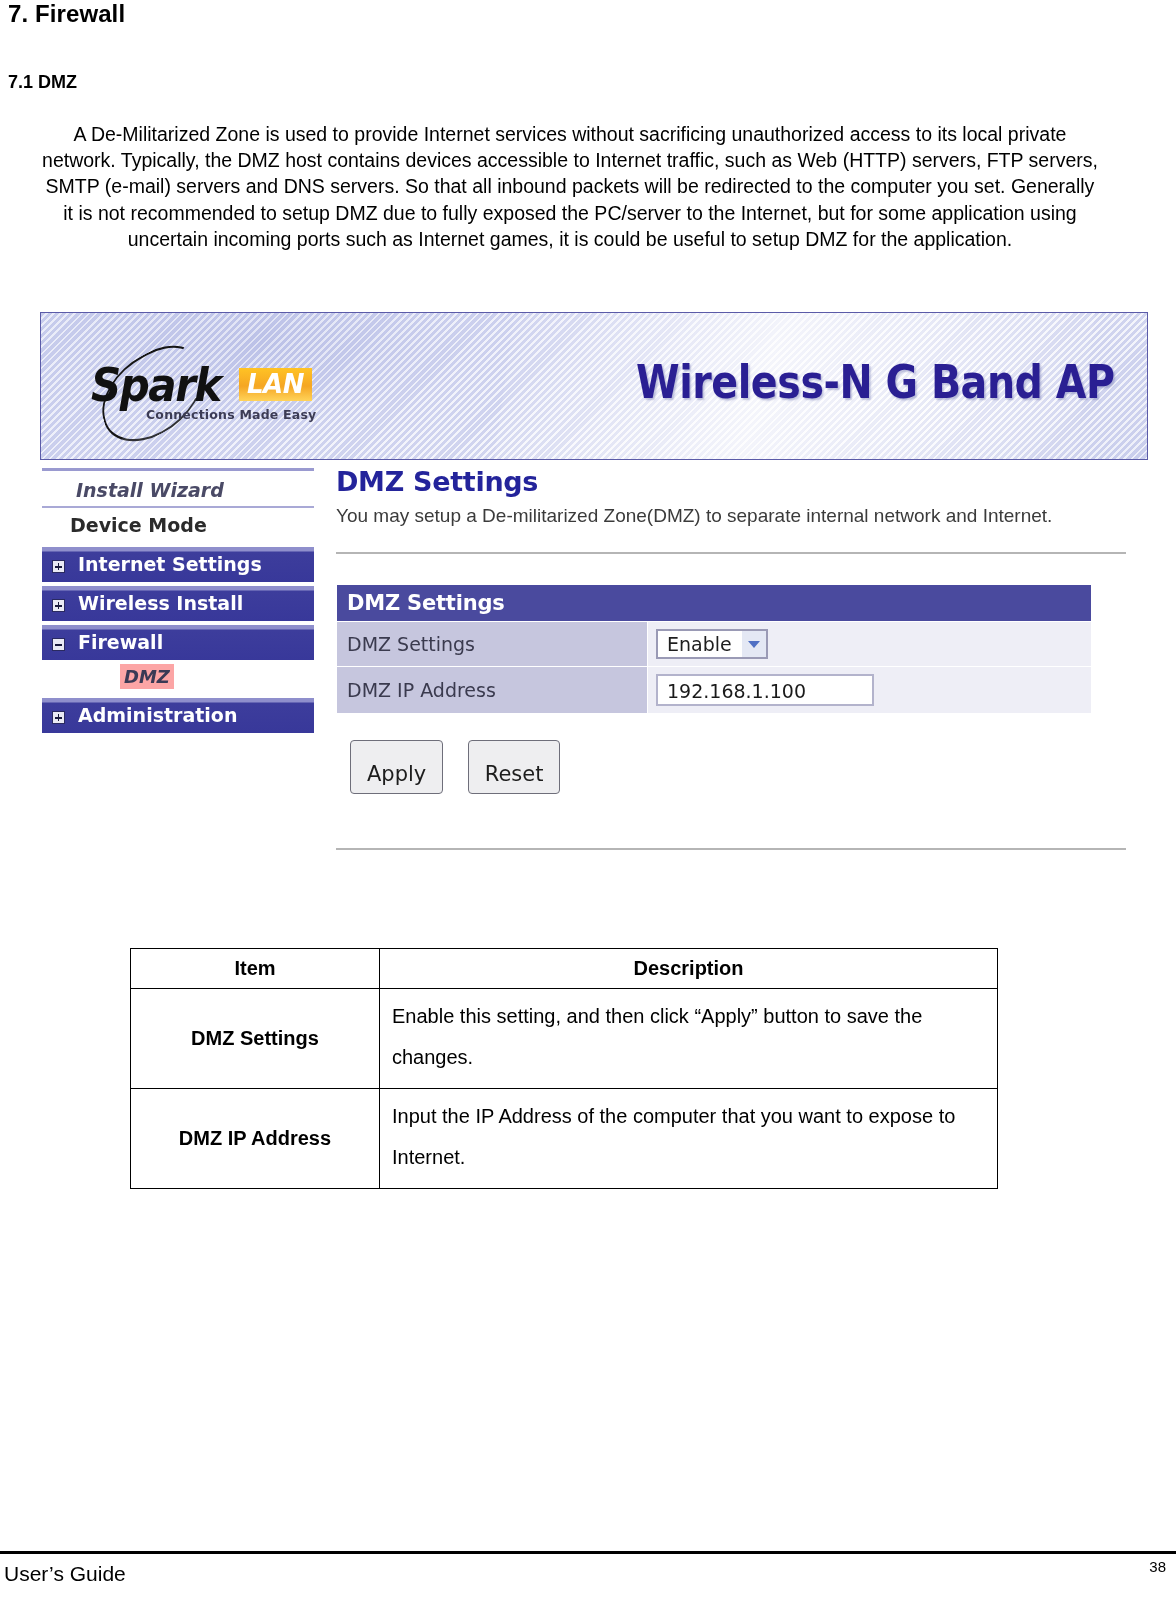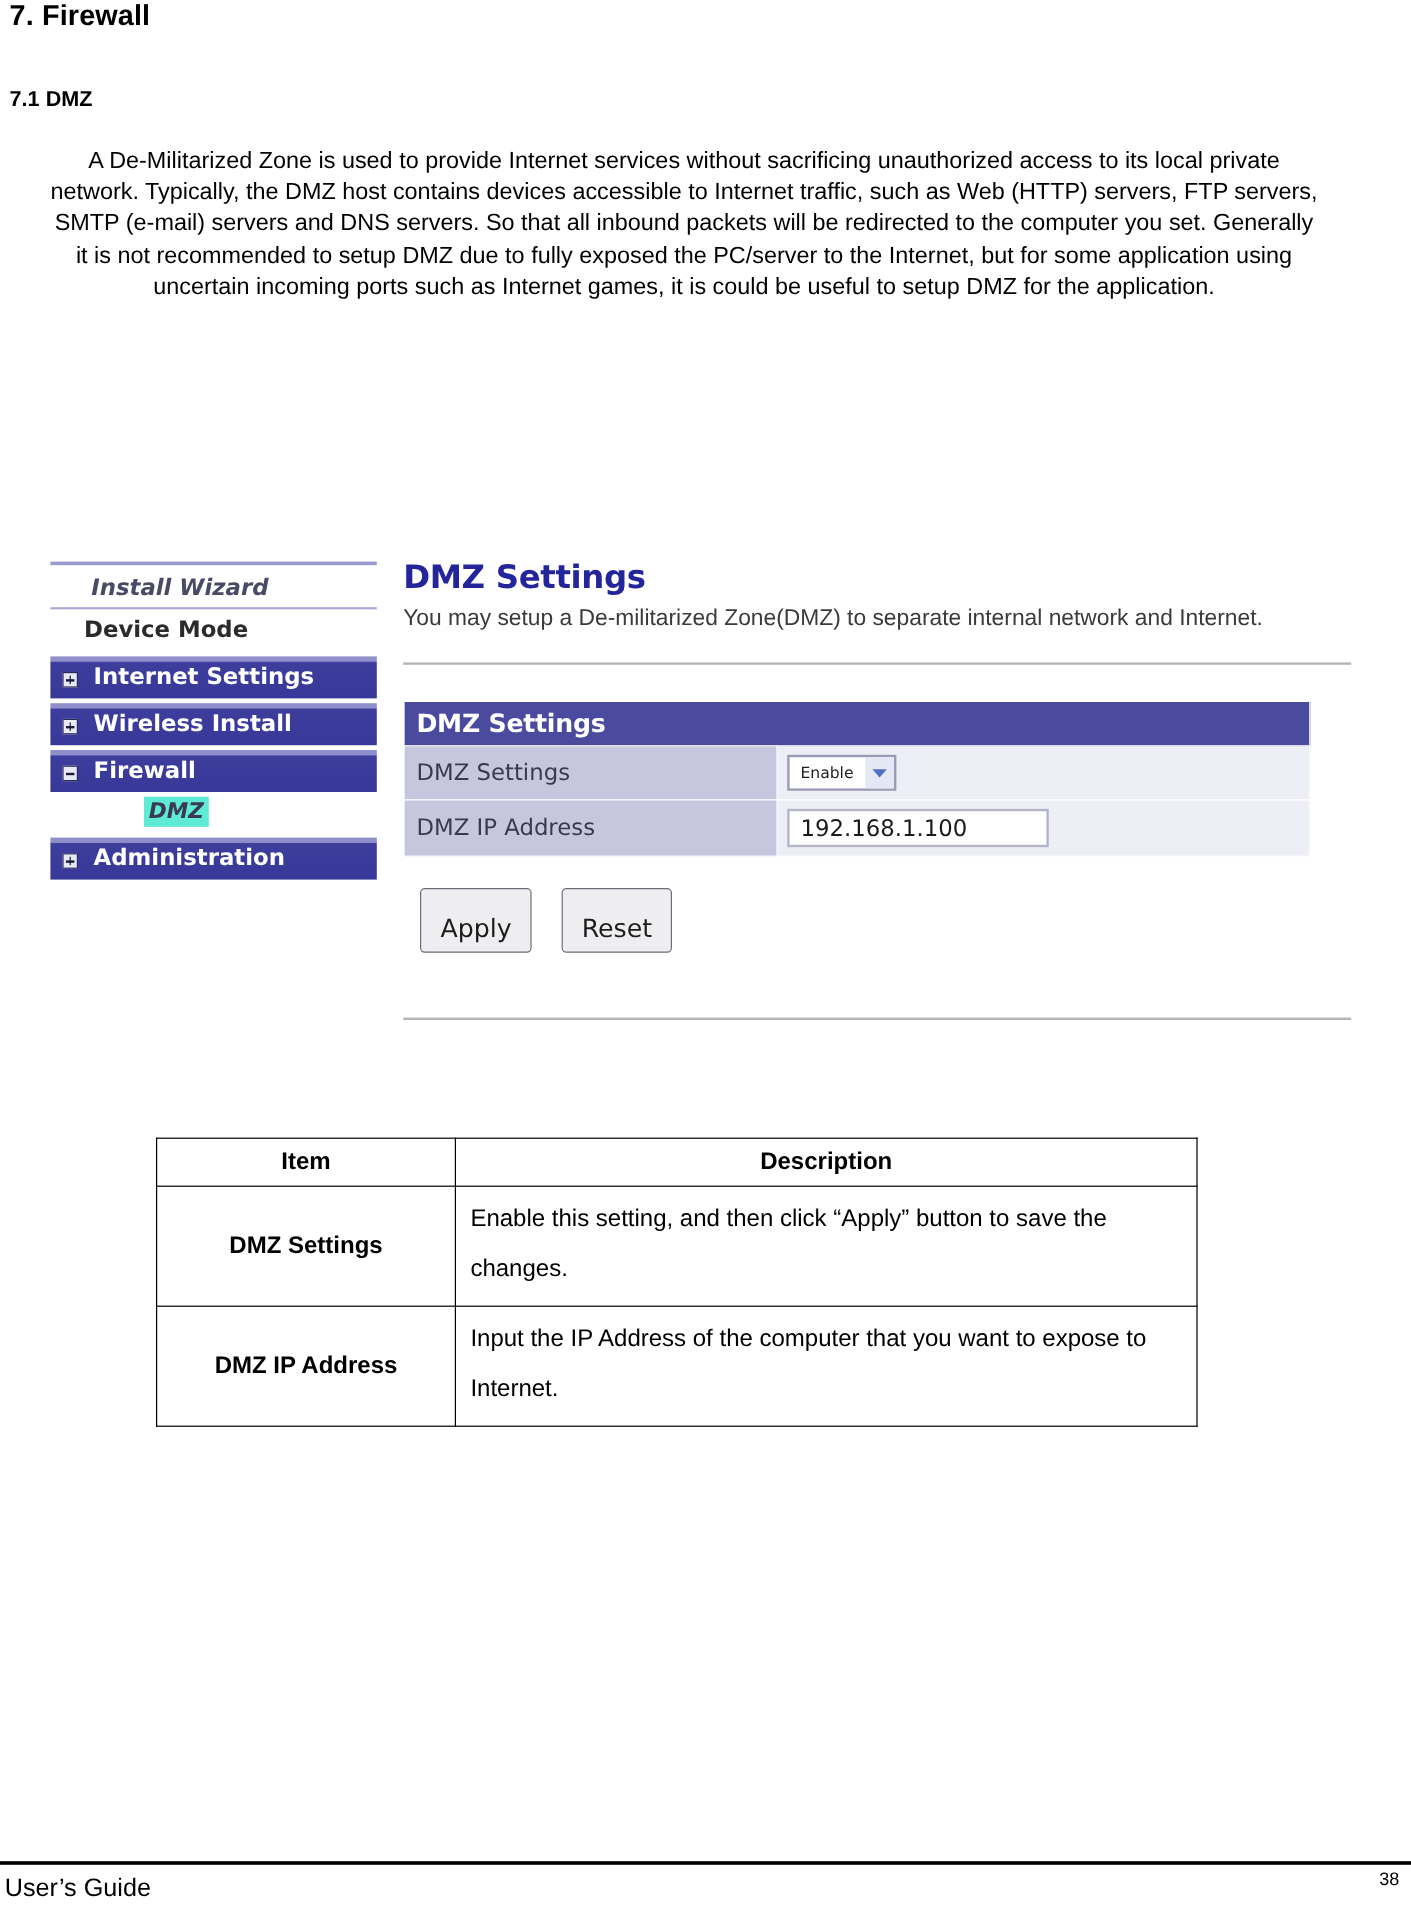--- a/index.html
+++ b/index.html
@@ -242,21 +242,21 @@
     line-height: 34px;
     background: #ffffff;
     padding-left: 78px;
     font-size: 18px;
     font-style: italic;
     font-weight: bold;
     color: #3a3a55;
     font-family: "DejaVu Sans", sans-serif;
   }
   .nav-sub span {
-    background: #5eead4;
+    background: #fca5a5;
     padding: 2px 4px;
   }
 
   
   .main {
     position: absolute;
     left: 296px;
     top: 154px;
     width: 800px;
   }
@@ -313,21 +313,21 @@
     padding: 7px 0 7px 8px;
   }
 
   .select-box {
     display: inline-flex;
     align-items: center;
     background: #ffffff;
     border: 2px solid #9a9ab5;
     height: 30px;
     padding: 0 0 0 9px;
-    font-size: 13px;
+    font-size: 19px;
     color: #1e1e1e;
     box-sizing: border-box;
   }
   .select-arrow {
     width: 24px;
     height: 26px;
     margin-left: 10px;
     background: #e4e8f4;
     display: inline-flex;
     align-items: center;
@@ -432,20 +432,32 @@
 <body>
 
 <div class="page">
 
   <div class="h1">7. Firewall</div>
   <div class="h2">7.1 DMZ</div>
   <div class="body-para">A De-Militarized Zone is used to provide Internet services without sacrificing unauthorized access to its local private network. Typically, the DMZ host contains devices accessible to Internet traffic, such as Web (HTTP) servers, FTP servers, SMTP (e-mail) servers and DNS servers. So that all inbound packets will be redirected to the computer you set. Generally it is not recommended to setup DMZ due to fully exposed the PC/server to the Internet, but for some application using uncertain incoming ports such as Internet games, it is could be useful to setup DMZ for the application.</div>
 
   <div class="shot">
 
+    <div class="banner">
+      <div class="banner-sheen"></div>
+
+      <div class="logo">
+        <div class="logo-swoosh"></div>
+        <div class="logo-spark">Spark</div>
+        <div class="logo-lan">LAN</div>
+        <div class="logo-tagline">Connections Made Easy</div>
+      </div>
+
+      <div class="product-title">Wireless-N G Band AP</div>
+    </div>
 
     <div class="sidebar">
       <div class="nav-top-rule"></div>
 
       <div class="nav-item nav-plain">
         <span>Install Wizard</span>
       </div>
 
       <div class="nav-item nav-device">
         <span>Device Mode</span>

